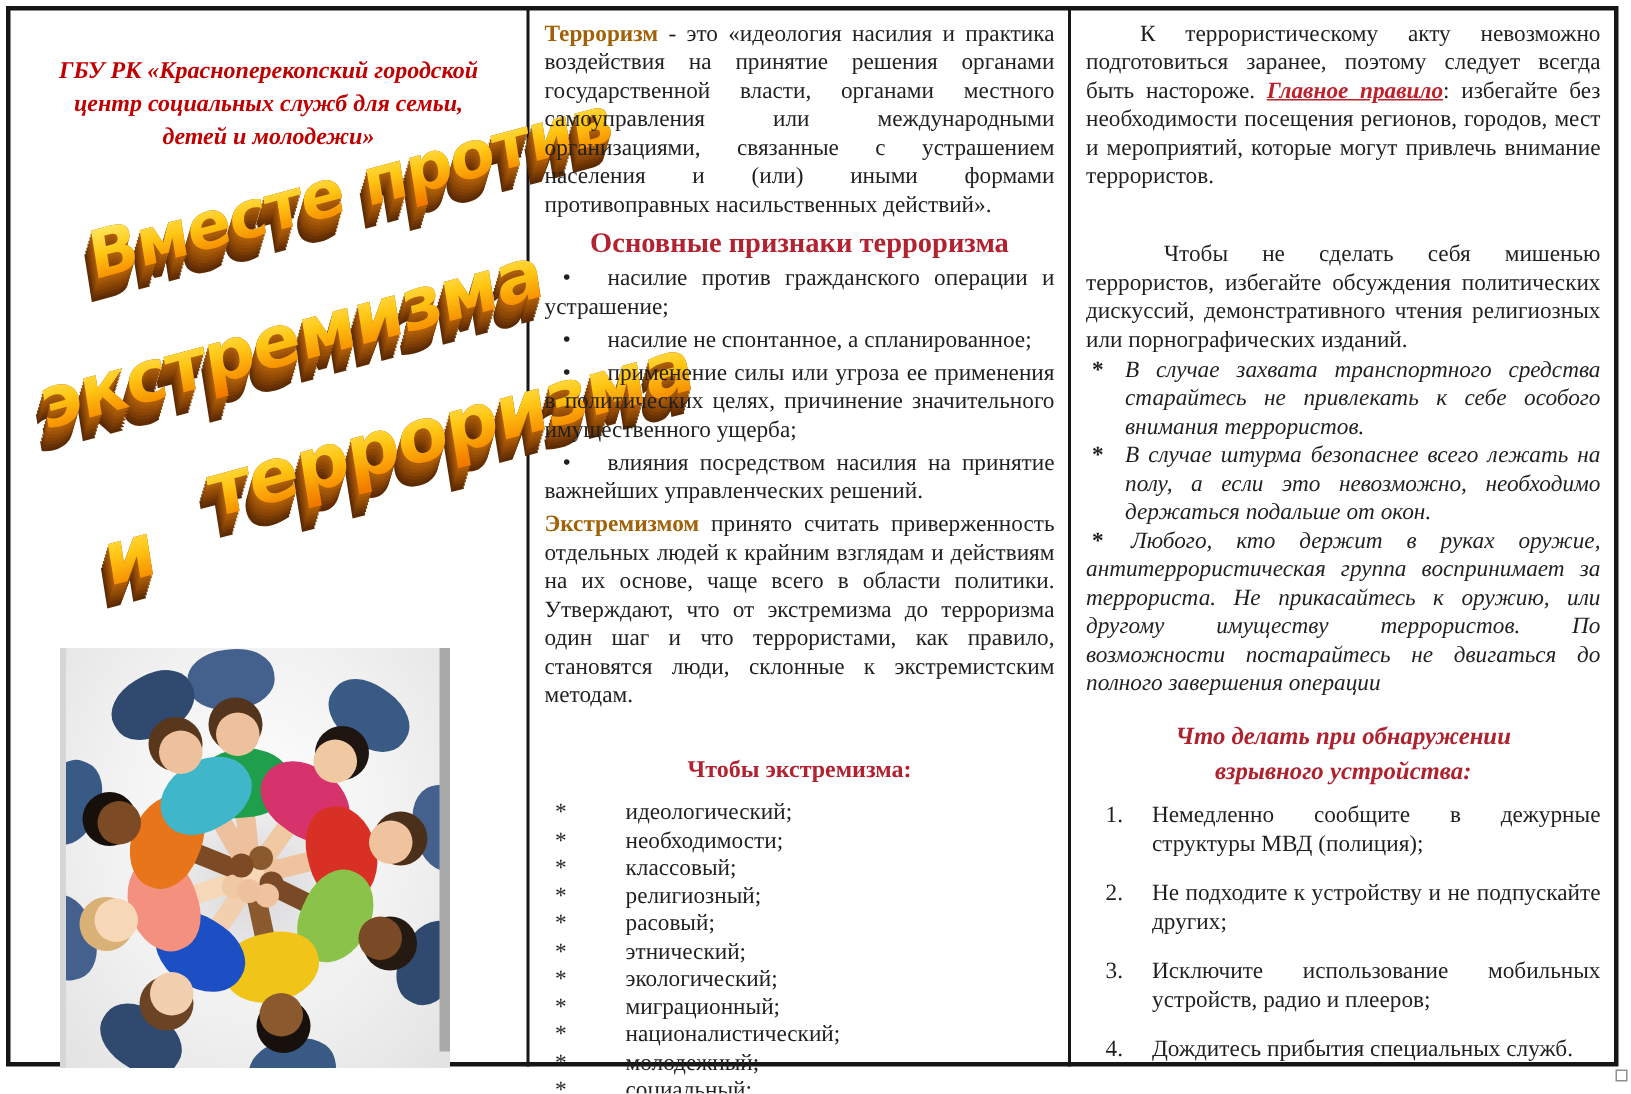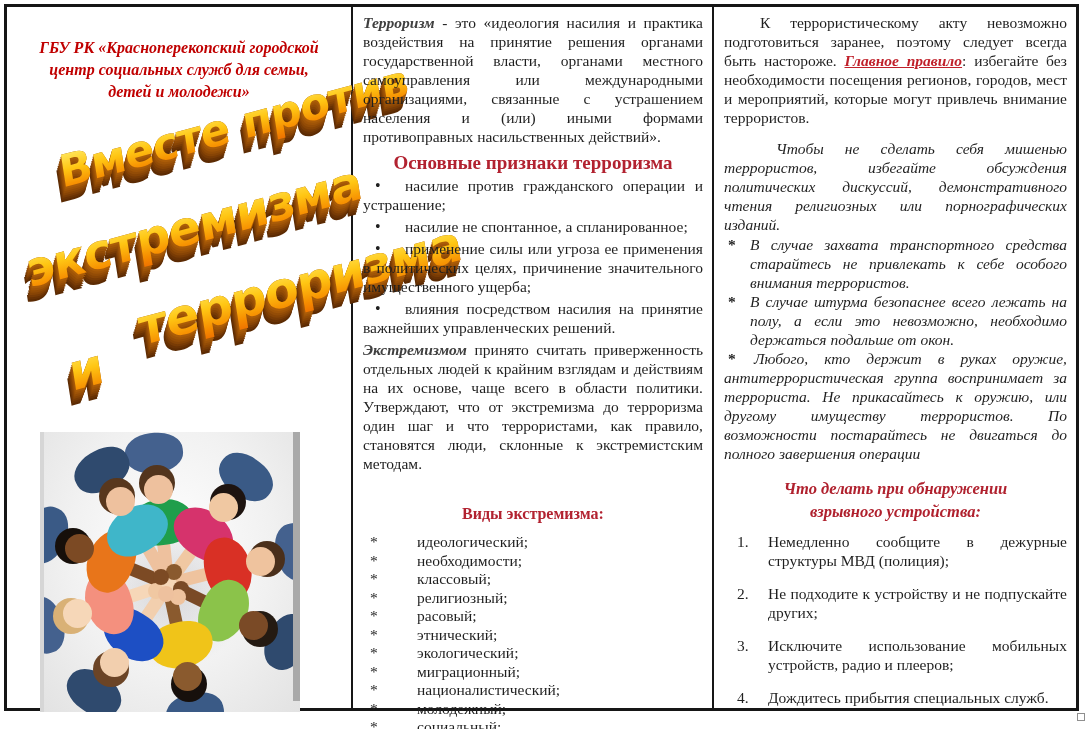--- a/index.html
+++ b/index.html
@@ -12,21 +12,21 @@
   #vline2{left:712px}
   .handle{position:absolute;left:1077px;top:713px;width:8px;height:8px;background:#fff;border:1px solid #8f8f8f;box-sizing:border-box;}
 
   
   .col{position:absolute;top:7px;box-sizing:border-box;}
   #col-left{left:7px;width:344px;height:704px;}
   #col-mid{left:353px;width:359px;padding:4px 9px 0 10px;}
   #col-right{left:714px;width:365px;padding:4px 12px 0 10px;}
 
   .p{font-size:15.5px;line-height:19px;text-align:justify;margin:0;}
-  .lead{color:#404040;font-weight:bold;font-style:italic;}
+  .lead{color:#a16207;font-weight:bold;}
 
   
   .org-header{margin:30px 26px 0 26px;text-align:center;color:#c00000;font-weight:bold;font-style:italic;
               font-size:16px;line-height:22px;}
   
   #wordart{position:absolute;left:4px;top:148px;width:345px;transform:rotate(-15deg) skewX(-6deg);
            transform-origin:20px 40px;font-family:"DejaVu Sans","Liberation Sans",sans-serif;
            font-weight:bold;letter-spacing:-1px;white-space:nowrap;}
   .wa-line{position:relative;height:84px;}
   .wa-word{position:relative;display:inline-block;}
@@ -57,21 +57,21 @@
   .bullet-item{font-size:15.5px;line-height:19px;text-align:justify;margin-bottom:3px;}
   .b-mark{display:inline-block;width:42px;padding-left:12px;box-sizing:border-box;font-size:16px;}
   .p2{margin-top:2px;}
   .types-h{margin-top:32px;margin-bottom:10px;text-align:center;color:#b22230;font-weight:bold;font-size:16px;}
   .type-item{font-size:15.5px;line-height:18.5px;text-align:left;}
   .t-mark{display:inline-block;width:54px;padding-left:7px;box-sizing:border-box;font-family:"Liberation Serif",serif;}
 
   
   #col-right .p1{text-indent:36px;margin-top:2px;}
   .rule{color:#c0202a;font-weight:bold;font-style:italic;text-decoration:underline;}
-  .p-advice{font-style:italic;text-indent:52px;margin-top:12px;}
+  .p-advice{text-indent:52px;margin-top:33px;}
   .stars{margin-top:1px;}
   .star-item{position:relative;font-style:italic;font-size:15.5px;line-height:19px;text-align:justify;
              padding-left:26px;}
   .star-item .s-mark{position:absolute;left:4px;top:0;font-style:normal;font-weight:bold;}
   .star-item:nth-child(3){padding-left:0;}
   .star-item:nth-child(3) .s-mark{position:static;display:inline-block;width:30px;padding-left:4px;box-sizing:border-box;}
   .right-h{margin-top:14px;text-align:center;color:#b0212e;font-weight:bold;font-style:italic;
            font-size:16.5px;line-height:23px;}
   .numbered{margin-top:9px;}
   .num-item{position:relative;padding-left:44px;margin-bottom:14px;font-size:15.5px;line-height:19px;text-align:justify;}
@@ -170,21 +170,21 @@
     <div class="bullets">
 
     <div class="bullet-item"><span class="b-mark">•</span><span>насилие против гражданского операции и устрашение;</span></div>
         <div class="bullet-item"><span class="b-mark">•</span><span>насилие не спонтанное, а спланированное;</span></div>
         <div class="bullet-item"><span class="b-mark">•</span><span>применение силы или угроза ее применения в политических целях, причинение значительного имущественного ущерба;</span></div>
         <div class="bullet-item"><span class="b-mark">•</span><span>влияния посредством насилия на принятие важнейших управленческих решений.</span></div>
       </div>
 
     <p class="p p2"><span class="lead">Экстремизмом</span><span> принято считать приверженность отдельных людей к крайним взглядам и действиям на их основе, чаще всего в области политики. Утверждают, что от экстремизма до терроризма один шаг и что террористами, как правило, становятся люди, склонные к экстремистским методам.</span></p>
 
-    <div class="types-h">Виды экстремизма:</div>
+    <div class="types-h">Чтобы экстремизма:</div>
 
     <div class="types">
 
     <div class="type-item"><span class="t-mark">*</span><span>идеологический;</span></div>
         <div class="type-item"><span class="t-mark">*</span><span>необходимости;</span></div>
         <div class="type-item"><span class="t-mark">*</span><span>классовый;</span></div>
         <div class="type-item"><span class="t-mark">*</span><span>религиозный;</span></div>
         <div class="type-item"><span class="t-mark">*</span><span>расовый;</span></div>
         <div class="type-item"><span class="t-mark">*</span><span>этнический;</span></div>
         <div class="type-item"><span class="t-mark">*</span><span>экологический;</span></div>

